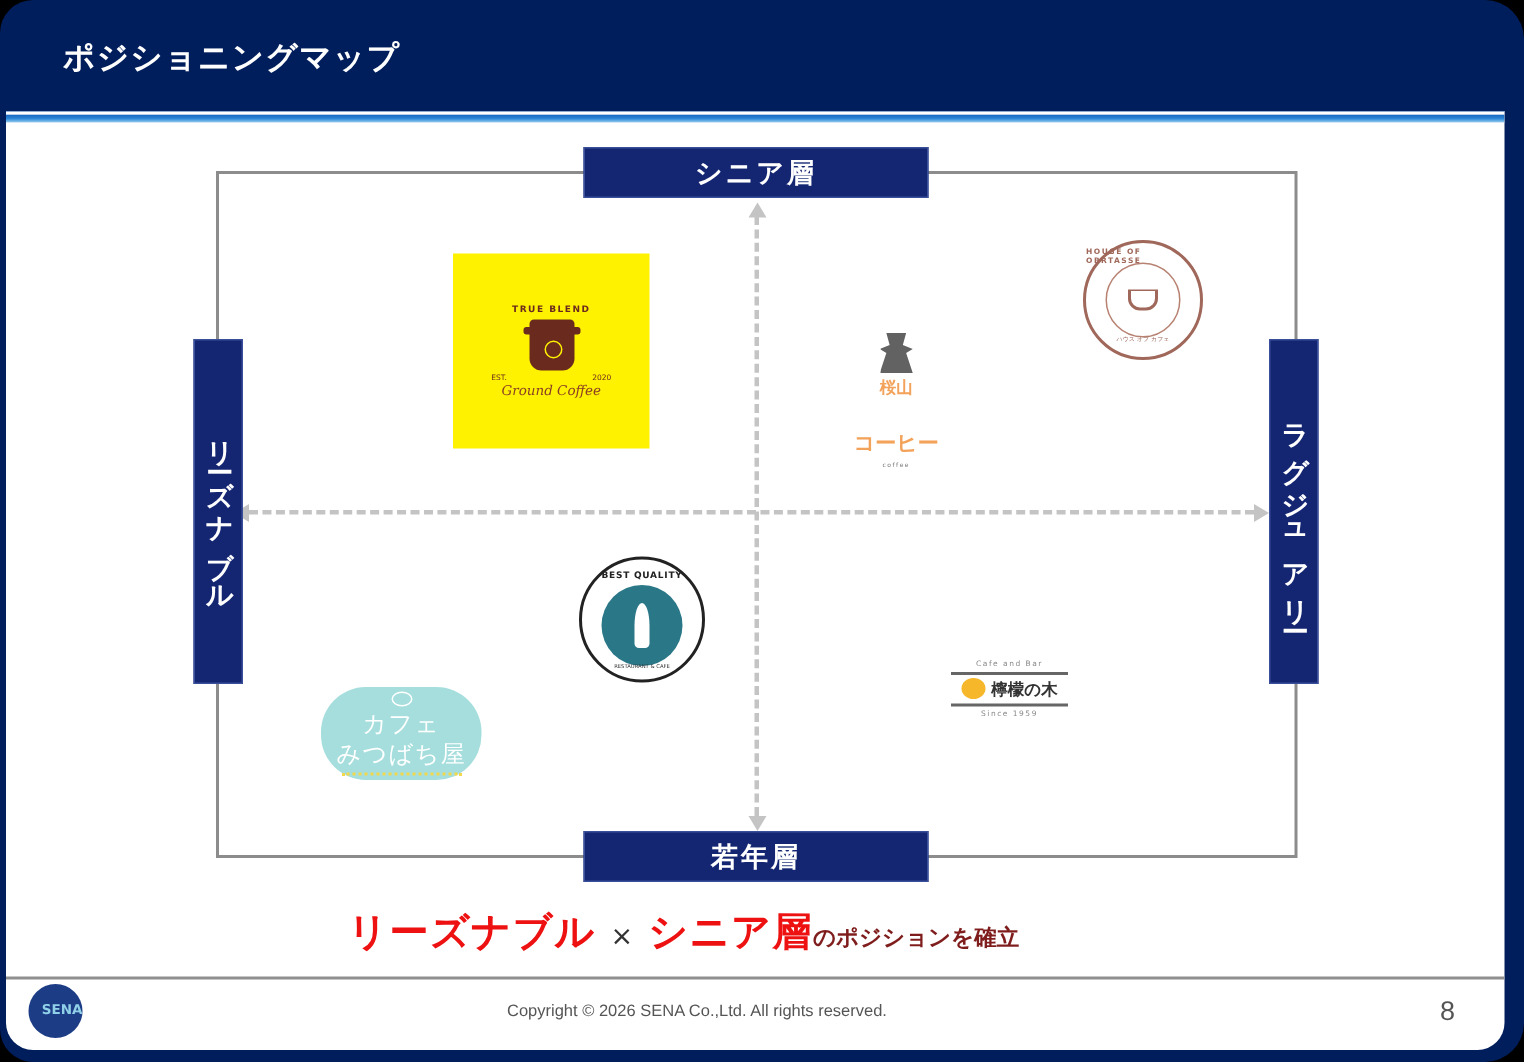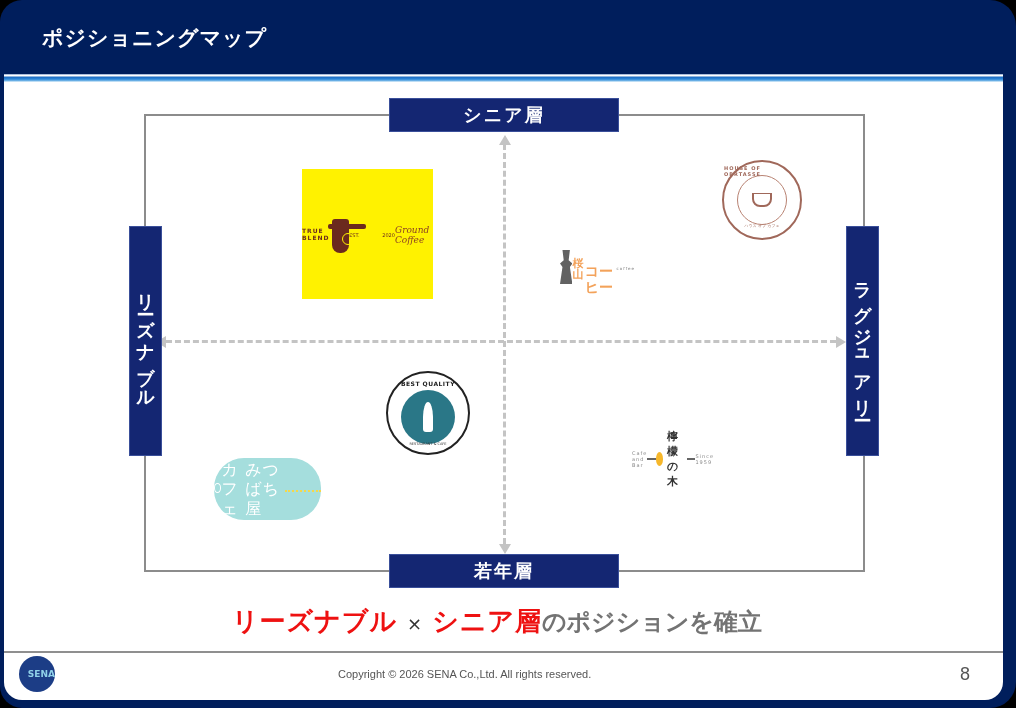--- a/index.html
+++ b/index.html
@@ -44,21 +44,21 @@
   .axis-label {
     position: absolute; background: #142672; color: #ffffff;
     font-weight: bold; display: flex; align-items: center; justify-content: center;
     border: 1px solid #3a4f9a;
   }
   .axis-top { left: 385px; top: 24px; width: 230px; height: 34px; font-size: 18px; letter-spacing: 2px; }
   .axis-bottom { left: 385px; top: 480px; width: 230px; height: 34px; font-size: 18px; letter-spacing: 2px; }
   .axis-left { left: 125px; top: 152px; width: 33px; height: 230px; font-size: 18px; writing-mode: vertical-rl; letter-spacing: 3px; }
   .axis-right { left: 842px; top: 152px; width: 33px; height: 230px; font-size: 18px; writing-mode: vertical-rl; letter-spacing: 3px; }
 
-  .logo { position: absolute; display: flex; flex-direction: row; align-items: center; justify-content: center; }
+  .logo { position: absolute; display: flex; flex-direction: column; align-items: center; justify-content: center; }
   .logo-trueblend { left: 298px; top: 95px; width: 131px; height: 130px; background: #fff200; }
   .tb-arc { font-size: 6px; font-weight: bold; color: #6b2a1e; letter-spacing: 1px; }
   .tb-cup { width: 30px; height: 34px; margin-top: 3px; background: #6b2a1e; border-radius: 3px 3px 8px 8px; position: relative; }
   .tb-cup::before { content: ""; position: absolute; left: -4px; top: 5px; width: 38px; height: 5px; background: #6b2a1e; border-radius: 2px; }
   .tb-cup::after { content: ""; position: absolute; left: 10px; top: 14px; width: 10px; height: 10px; border: 1px solid #fff200; border-radius: 50%; }
   .tb-row { display: flex; justify-content: space-between; width: 80px; font-size: 5px; color: #6b2a1e; margin-top: 2px; }
   .tb-script { font-family: "DejaVu Serif", serif; font-style: italic; font-size: 9px; color: #8a3f24; margin-top: 1px; }
 
   .logo-kohi { left: 556px; top: 148px; width: 75px; height: 90px; }
   .kohi-pot { width: 22px; height: 34px; background: #626262; clip-path: polygon(20% 0, 80% 0, 70% 30%, 100% 40%, 80% 50%, 100% 100%, 0 100%, 20% 50%, 0 40%, 30% 30%); }
@@ -88,21 +88,21 @@
   .logo-mitsubachi { left: 210px; top: 384px; width: 107px; height: 62px; background: #a5dedd; border-radius: 30px; }
   .mb-bee { width: 14px; height: 10px; border: 1px solid #fff; border-radius: 50%; margin-bottom: 2px; }
   .mb-line1, .mb-line2 { font-size: 16px; color: #ffffff; line-height: 1.2; letter-spacing: 1px; }
   .mb-wave { width: 80px; height: 3px; border-bottom: 2px dotted #f4d84b; margin-top: 2px; }
 
   .summary {
     position: absolute; left: 228px; top: 530px; display: flex; align-items: baseline; white-space: nowrap;
   }
   .sum-red { color: #ee1111; font-size: 26px; font-weight: bold; letter-spacing: 1px; }
   .sum-times { color: #333; font-size: 18px; margin: 0 10px; }
-  .sum-dark { color: #737373; font-size: 24px; font-weight: bold; }
+  .sum-dark { color: #7f1d1d; font-size: 15px; font-weight: bold; }
 
   .footer-rule { position: absolute; left: 0; top: 577px; width: 100%; height: 2px; background: #8f8f8f; }
   .footer-logo {
     position: absolute; left: 15px; top: 582px; width: 36px; height: 36px; border-radius: 50%;
     background: #1c3d86; display: flex; align-items: center; justify-content: flex-end;
     color: #8fd0e8; font-size: 9px; font-weight: bold;
   }
   .copyright { position: absolute; left: 334px; top: 594px; font-size: 11px; color: #555; font-family: "Liberation Sans", sans-serif; }
   .page-num { position: absolute; left: 956px; top: 590px; font-size: 18px; color: #555; font-family: "Liberation Sans", sans-serif; }
 </style>

